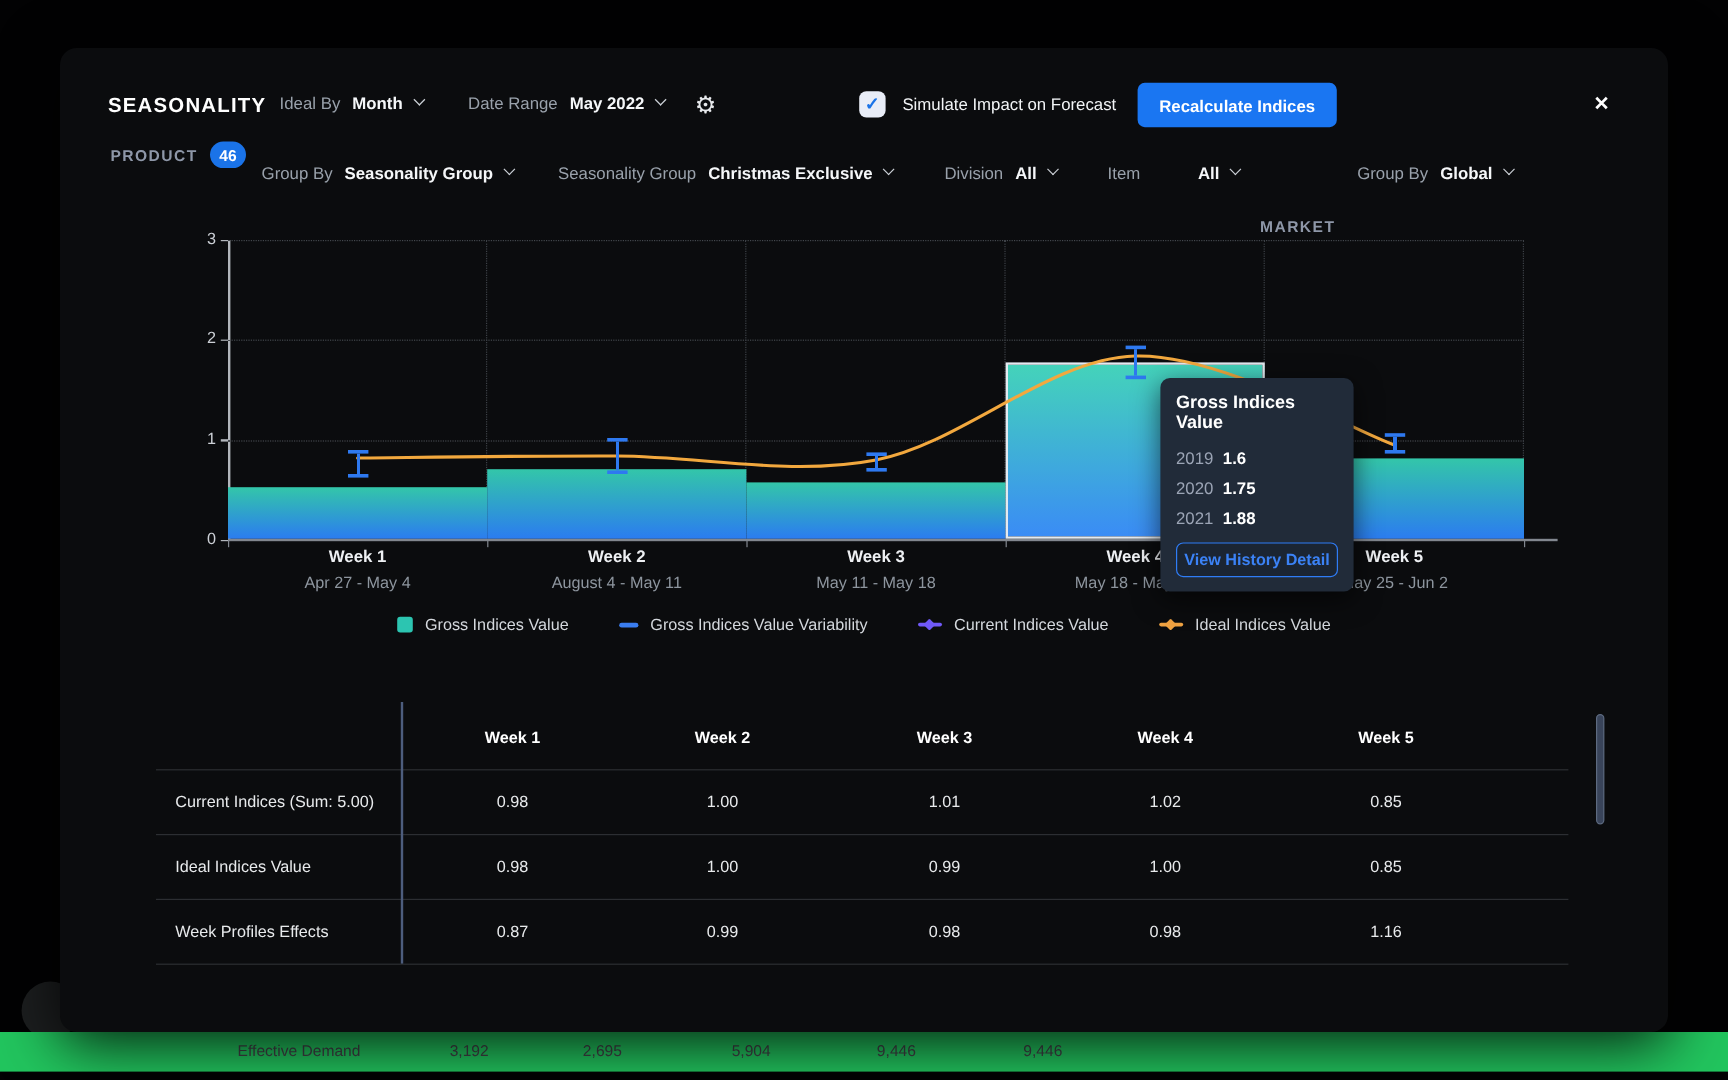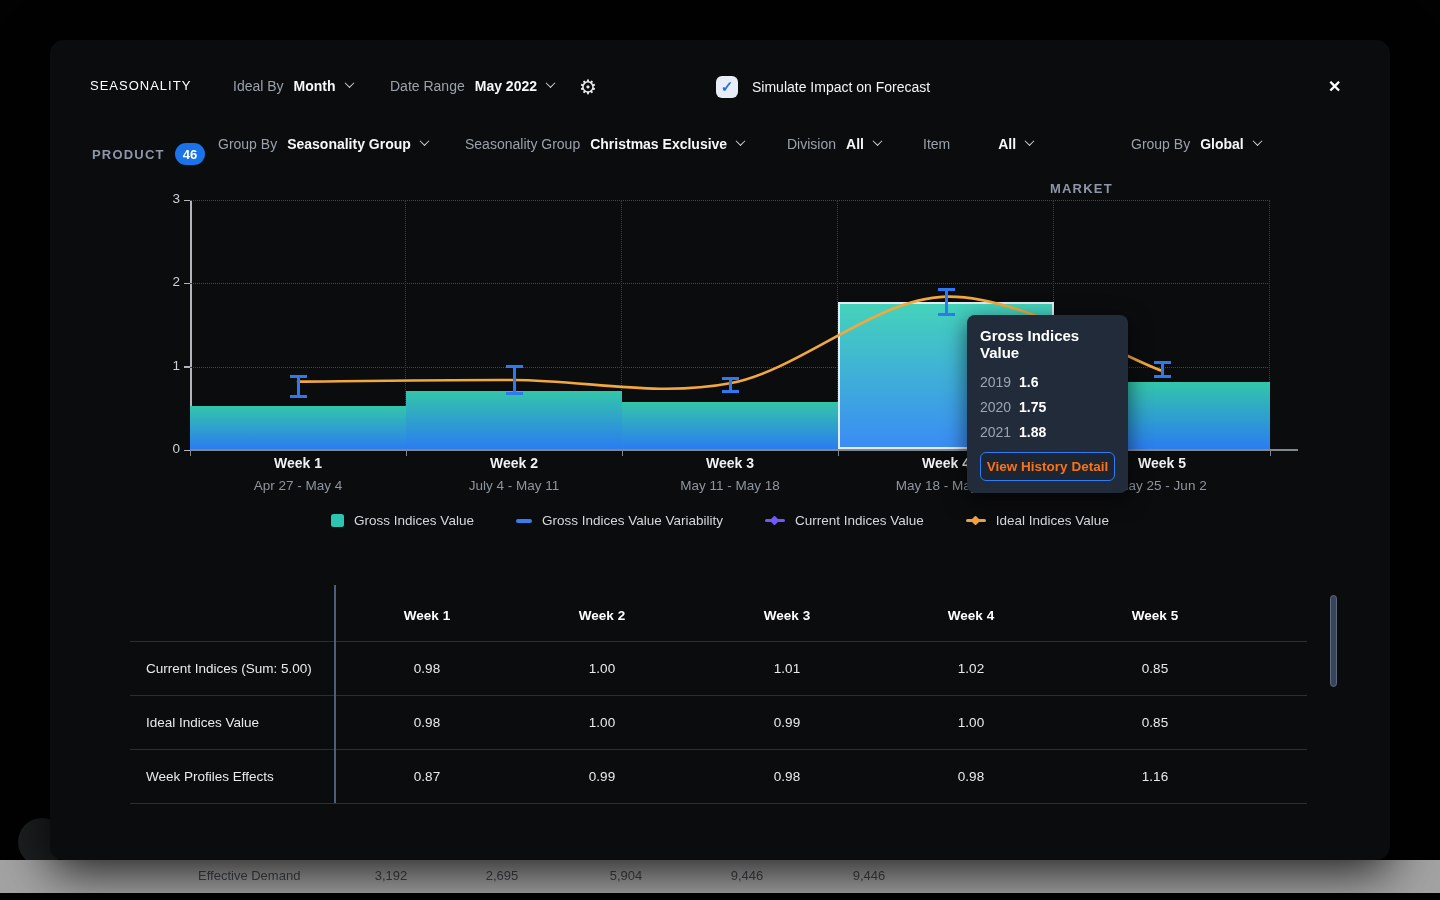--- a/index.html
+++ b/index.html
@@ -1,57 +1,57 @@
 <!DOCTYPE html>
 <html><head>
 <meta charset="utf-8">
 <style>
   * { margin:0; padding:0; box-sizing:border-box; }
   html,body { width:1440px; height:900px; background:#020203; overflow:hidden;
     font-family:"Liberation Sans", sans-serif; }
 
   
-  .bg-band { position:absolute; left:0; top:860px; width:1440px; height:33px; background:#a3a3a3; }
+  .bg-band { position:absolute; left:0; top:860px; width:1440px; height:33px; background:#22c55e; }
   .bg-cell { position:absolute; top:8px; font-size:13px; color:#404347; white-space:nowrap; }
   .bg-fab { position:absolute; left:18px; top:818px; width:48px; height:48px; border-radius:50%;
     background:#1c1e1f; }
 
   
   .modal { position:absolute; left:50px; top:40px; width:1340px; height:820px;
     background:#0b0c0e; border-radius:14px; box-shadow:0 10px 50px rgba(0,0,0,0.85); }
 
   .abs { position:absolute; }
   .lbl { font-size:14px; color:#99a1ab; }
   .val { font-size:14px; font-weight:bold; color:#f5f7f9; display:inline-flex; align-items:center; }
   .chev { display:inline-block; width:7px; height:7px; border-right:1.8px solid #cdd2d8;
     border-bottom:1.8px solid #cdd2d8; transform:rotate(45deg) translate(-1px,-1px); margin-left:10px; margin-top:-3px; }
   .grp { display:flex; align-items:center; gap:10px; height:26px; }
 
   
-  .title { left:40px; top:38px; font-size:13px; font-weight:normal; color:#ffffff; letter-spacing:1px; }
+  .title { left:40px; top:38px; font-size:17px; font-weight:bold; color:#ffffff; letter-spacing:1px; }
   .gear-icon { left:529px; top:35px; font-size:20px; color:#e8eaed; cursor:pointer; }
   .gear-icon::before { content:"⚙"; }
   .chk-group { left:666px; top:36px; display:flex; align-items:center; gap:14px; }
   .checkbox { width:22px; height:22px; border-radius:6px; background:#e9edf7; display:flex;
     align-items:center; justify-content:center; cursor:pointer; }
   .checkbox::after { content:"✓"; color:#1a73e8; font-size:15px; font-weight:bold; }
   .chk-label { font-size:14px; color:#f2f4f6; }
   .btn-primary { left:898px; top:29px; height:37px; padding:0 18px; background:#1a76f2; border:none;
     border-radius:6px; color:#fff; font-size:14px; font-weight:bold; cursor:pointer; display:flex; align-items:center; }
   .btn-outline { left:1074px; top:30px; height:35px; padding:0 16px; background:transparent;
     border:1.5px solid #1a76f2; border-radius:6px; color:#fff; font-size:14px; font-weight:bold;
     cursor:pointer; display:flex; align-items:center; }
   .close-icon { left:1278px; top:37px; font-size:16px; font-weight:bold; color:#fff; cursor:pointer; }
   .close-icon::before { content:"✕"; }
 
   
   .eyebrow { font-size:13px; font-weight:bold; color:#8e97a8; letter-spacing:1.2px; }
   .badge { min-width:30px; height:22px; padding:0 8px; border-radius:12px; background:#1a73e8;
     color:#fff; font-size:13px; font-weight:bold; display:flex; align-items:center; justify-content:center; }
-  .f-product { left:42px; top:101px; }
+  .f-product { left:42px; top:76px; }
   .f-pgroup { left:168px; top:91px; }
   .f-sgroup { left:415px; top:91px; }
   .f-division { left:737px; top:91px; }
   .f-item { left:873px; top:91px;gap:48px; }
   .f-market { left:1000px; top:91px;margin-top:44px; }
   .f-mgroup { left:1081px; top:91px; }
 
   
   .chart-plot { left:140px; top:160px; width:1080px; height:250px; }
   .yaxis-line { position:absolute; left:0; top:0; width:1.5px; height:250px; background:#b2b6bc; }
@@ -73,21 +73,21 @@
   .xdate { position:absolute; top:23px; transform:translateX(-50%); font-size:13.5px; color:#8d959e; white-space:nowrap; }
 
   
   .tooltip { left:917px; top:275px; width:161px; background:#212b39; border-radius:8px;
     padding:12px 13px 12px 13px; box-shadow:0 6px 22px rgba(0,0,0,0.6); z-index:10; }
   .tt-title { font-size:15px; font-weight:bold; color:#fff; margin-bottom:9px; }
   .tt-row { display:flex; gap:1px; font-size:14px; line-height:25px; }
   .tt-year { color:#9ba4b5; width:38px; }
   .tt-val { color:#fff; font-weight:bold; }
   .tt-btn { margin-top:7px; width:100%; height:29px; background:rgba(10,20,35,0.25);
-    border:1.5px solid #2f7cf6; border-radius:6px; color:#f97316; font-size:13.5px; font-weight:bold;
+    border:1.5px solid #2f7cf6; border-radius:6px; color:#3b82f6; font-size:13.5px; font-weight:bold;
     cursor:pointer; font-family:"Liberation Sans", sans-serif; }
 
   
   .legend { left:0; top:473px; width:1340px; display:flex; justify-content:center; gap:42px; }
   .legend-item { display:flex; align-items:center; gap:10px; font-size:13.5px; color:#d4d8dd; }
   .lm-square { width:13px; height:13px; border-radius:2.5px; }
   .lm-dash { width:16px; height:4px; border-radius:2px; }
   .lm-ld { position:relative; width:20px; height:12px; }
   .lm-ld .l { position:absolute; left:0; top:4.8px; width:20px; height:2.4px; border-radius:2px; }
   .lm-ld .d { position:absolute; left:6.5px; top:2.5px; width:7px; height:7px; transform:rotate(45deg); border-radius:1px; }
@@ -135,20 +135,21 @@
       </span>
   </div>
 
   <div class="abs gear-icon"></div>
 
   <div class="abs chk-group">
     <span class="checkbox"></span>
     <span class="chk-label">Simulate Impact on Forecast</span>
   </div>
 
+  <button class="abs btn-primary">Recalculate Indices</button>
   <div class="abs close-icon"></div>
 
   <div class="abs grp f-product">
     <span class="eyebrow">PRODUCT</span>
     <span class="badge">46</span>
   </div>
   <div class="abs grp f-pgroup">
     <span class="lbl">Group By</span>
     <span class="val">
         <span>Seasonality Group</span>
@@ -223,21 +224,21 @@
       <div class="ebar" style="left: 747.5px; top: 88.3333px; height: 27.5px;"></div>
       <div class="ebar" style="left: 963.5px; top: 160.833px; height: 17.5px;"></div>
       <svg width="1080" height="250" class="line-svg">
         <path d="M 108 181.66666666666669 C 144 181.3888888888889, 252 179.72222222222223, 324 180 C 396 180.27777777777777, 468 197.2222222222222, 540 183.33333333333331 C 612 169.44444444444443, 684 98.74999999999999, 756 96.66666666666666 C 828 94.58333333333333, 936 158.47222222222223, 972 170.83333333333334" fill="none" stroke="#f2a83e" stroke-width="2.6" stroke-linecap="round"></path>
       </svg>
     </div>
   <div class="abs xlabels">
       <div class="xweek" style="left: 108px;">Week 1</div>
       <div class="xdate" style="left: 108px;">Apr 27 - May 4</div>
       <div class="xweek" style="left: 324px;">Week 2</div>
-      <div class="xdate" style="left: 324px;">July 4 - May 11</div>
+      <div class="xdate" style="left: 324px;">August 4 - May 11</div>
       <div class="xweek" style="left: 540px;">Week 3</div>
       <div class="xdate" style="left: 540px;">May 11 - May 18</div>
       <div class="xweek" style="left: 756px;">Week 4</div>
       <div class="xdate" style="left: 756px;">May 18 - May 25</div>
       <div class="xweek" style="left: 972px;">Week 5</div>
       <div class="xdate" style="left: 972px;">May 25 - Jun 2</div>
     </div>
 
   <div class="abs tooltip">
     <div class="tt-title">Gross Indices Value</div>

